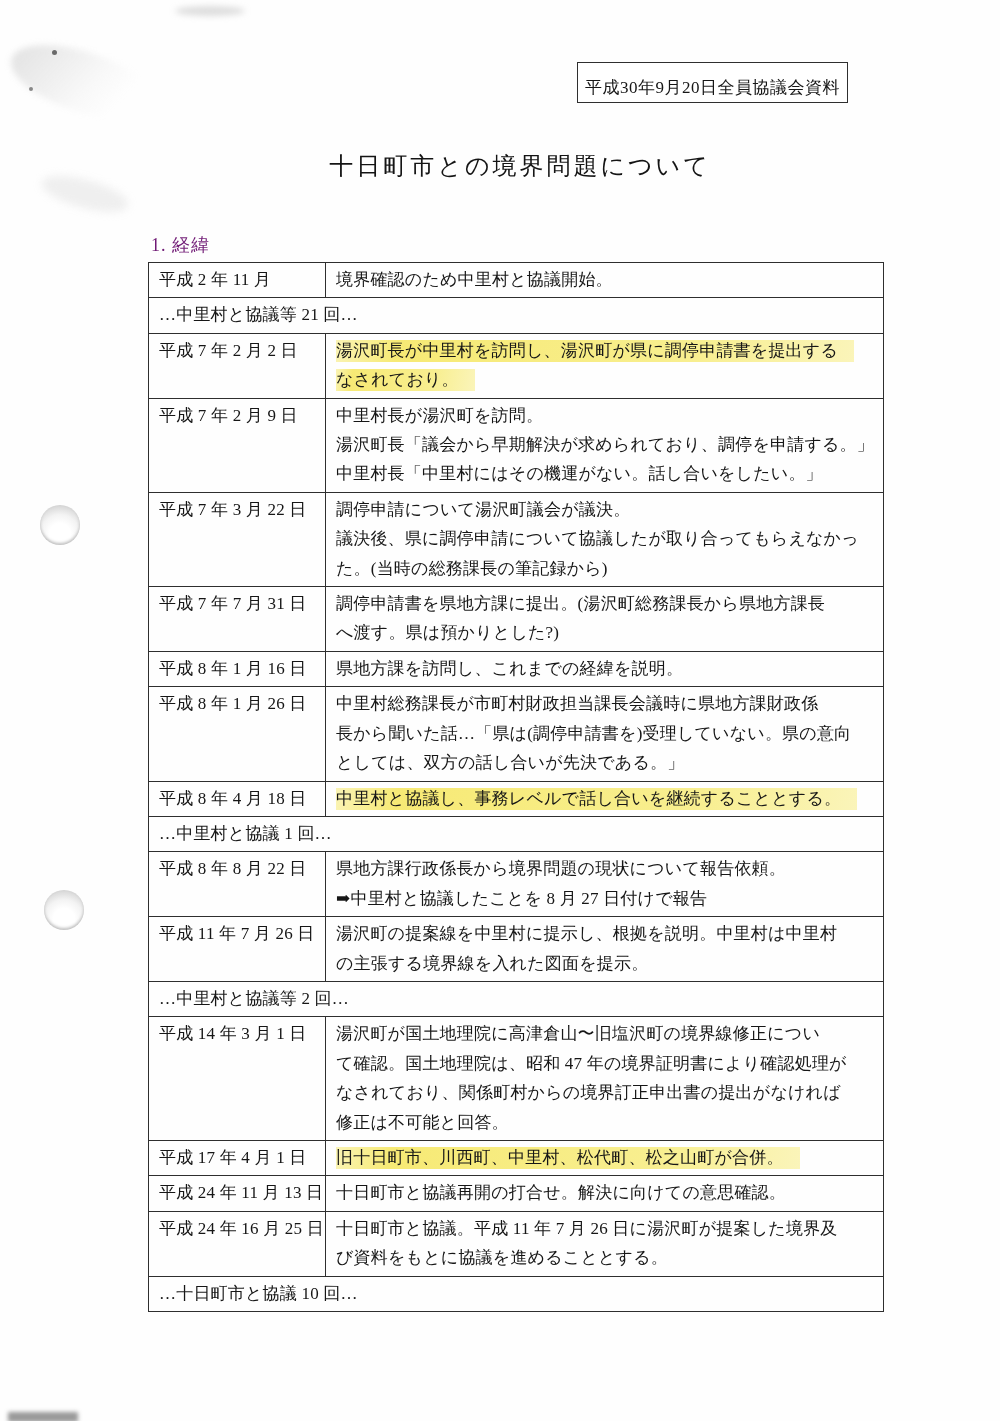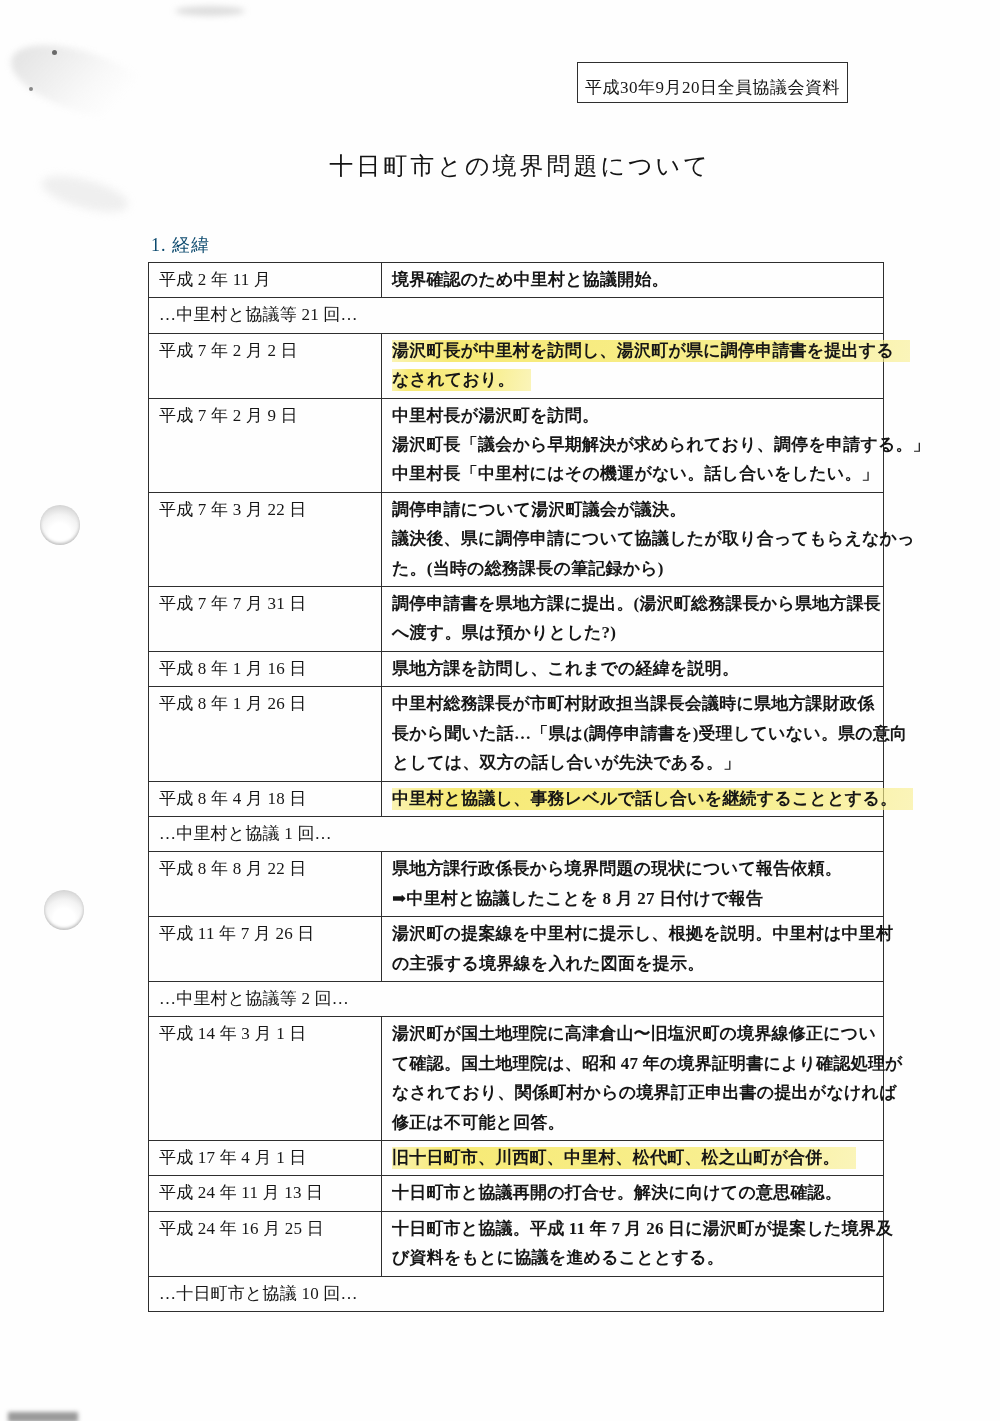--- a/index.html
+++ b/index.html
@@ -70,42 +70,42 @@
     font-size: 24px;
     letter-spacing: 3px;
     color: #141414;
   }
 
   
   .section-heading {
     position: absolute; top: 233px; left: 151px;
     font-size: 18px;
     letter-spacing: 1px;
-    color: #0c4a6e;
+    color: #701a75;
   }
 
   
   table.history {
     position: absolute; top: 262px; left: 148px;
     width: 736px;
     border-collapse: collapse;
     table-layout: fixed;
     font-size: 17px;
     color: #161616;
   }
   table.history td {
     border: 1.5px solid #2e2e2e;
     vertical-align: top;
     padding: 2px 8px 3px 10px;
     line-height: 29.4px;
     letter-spacing: 0.2px;
   }
-  td.date-cell { width: 233px; white-space: nowrap; padding-left: 9px; }
+  td.date-cell { width: 177px; white-space: nowrap; padding-left: 9px; }
   td.span-cell { padding-left: 26px; }
-  .event-cell .line { white-space: nowrap; font-weight: bold; }
+  .event-cell .line { white-space: nowrap; }
   .hl {
     background: linear-gradient(100deg,
       rgba(247,235,120,0.55) 0%,
       rgba(246,232,105,0.92) 12%,
       rgba(247,236,125,0.85) 70%,
       rgba(248,238,140,0.6) 100%);
     box-decoration-break: clone;
     padding: 1px 16px 2px 0;
   }
 </style>

